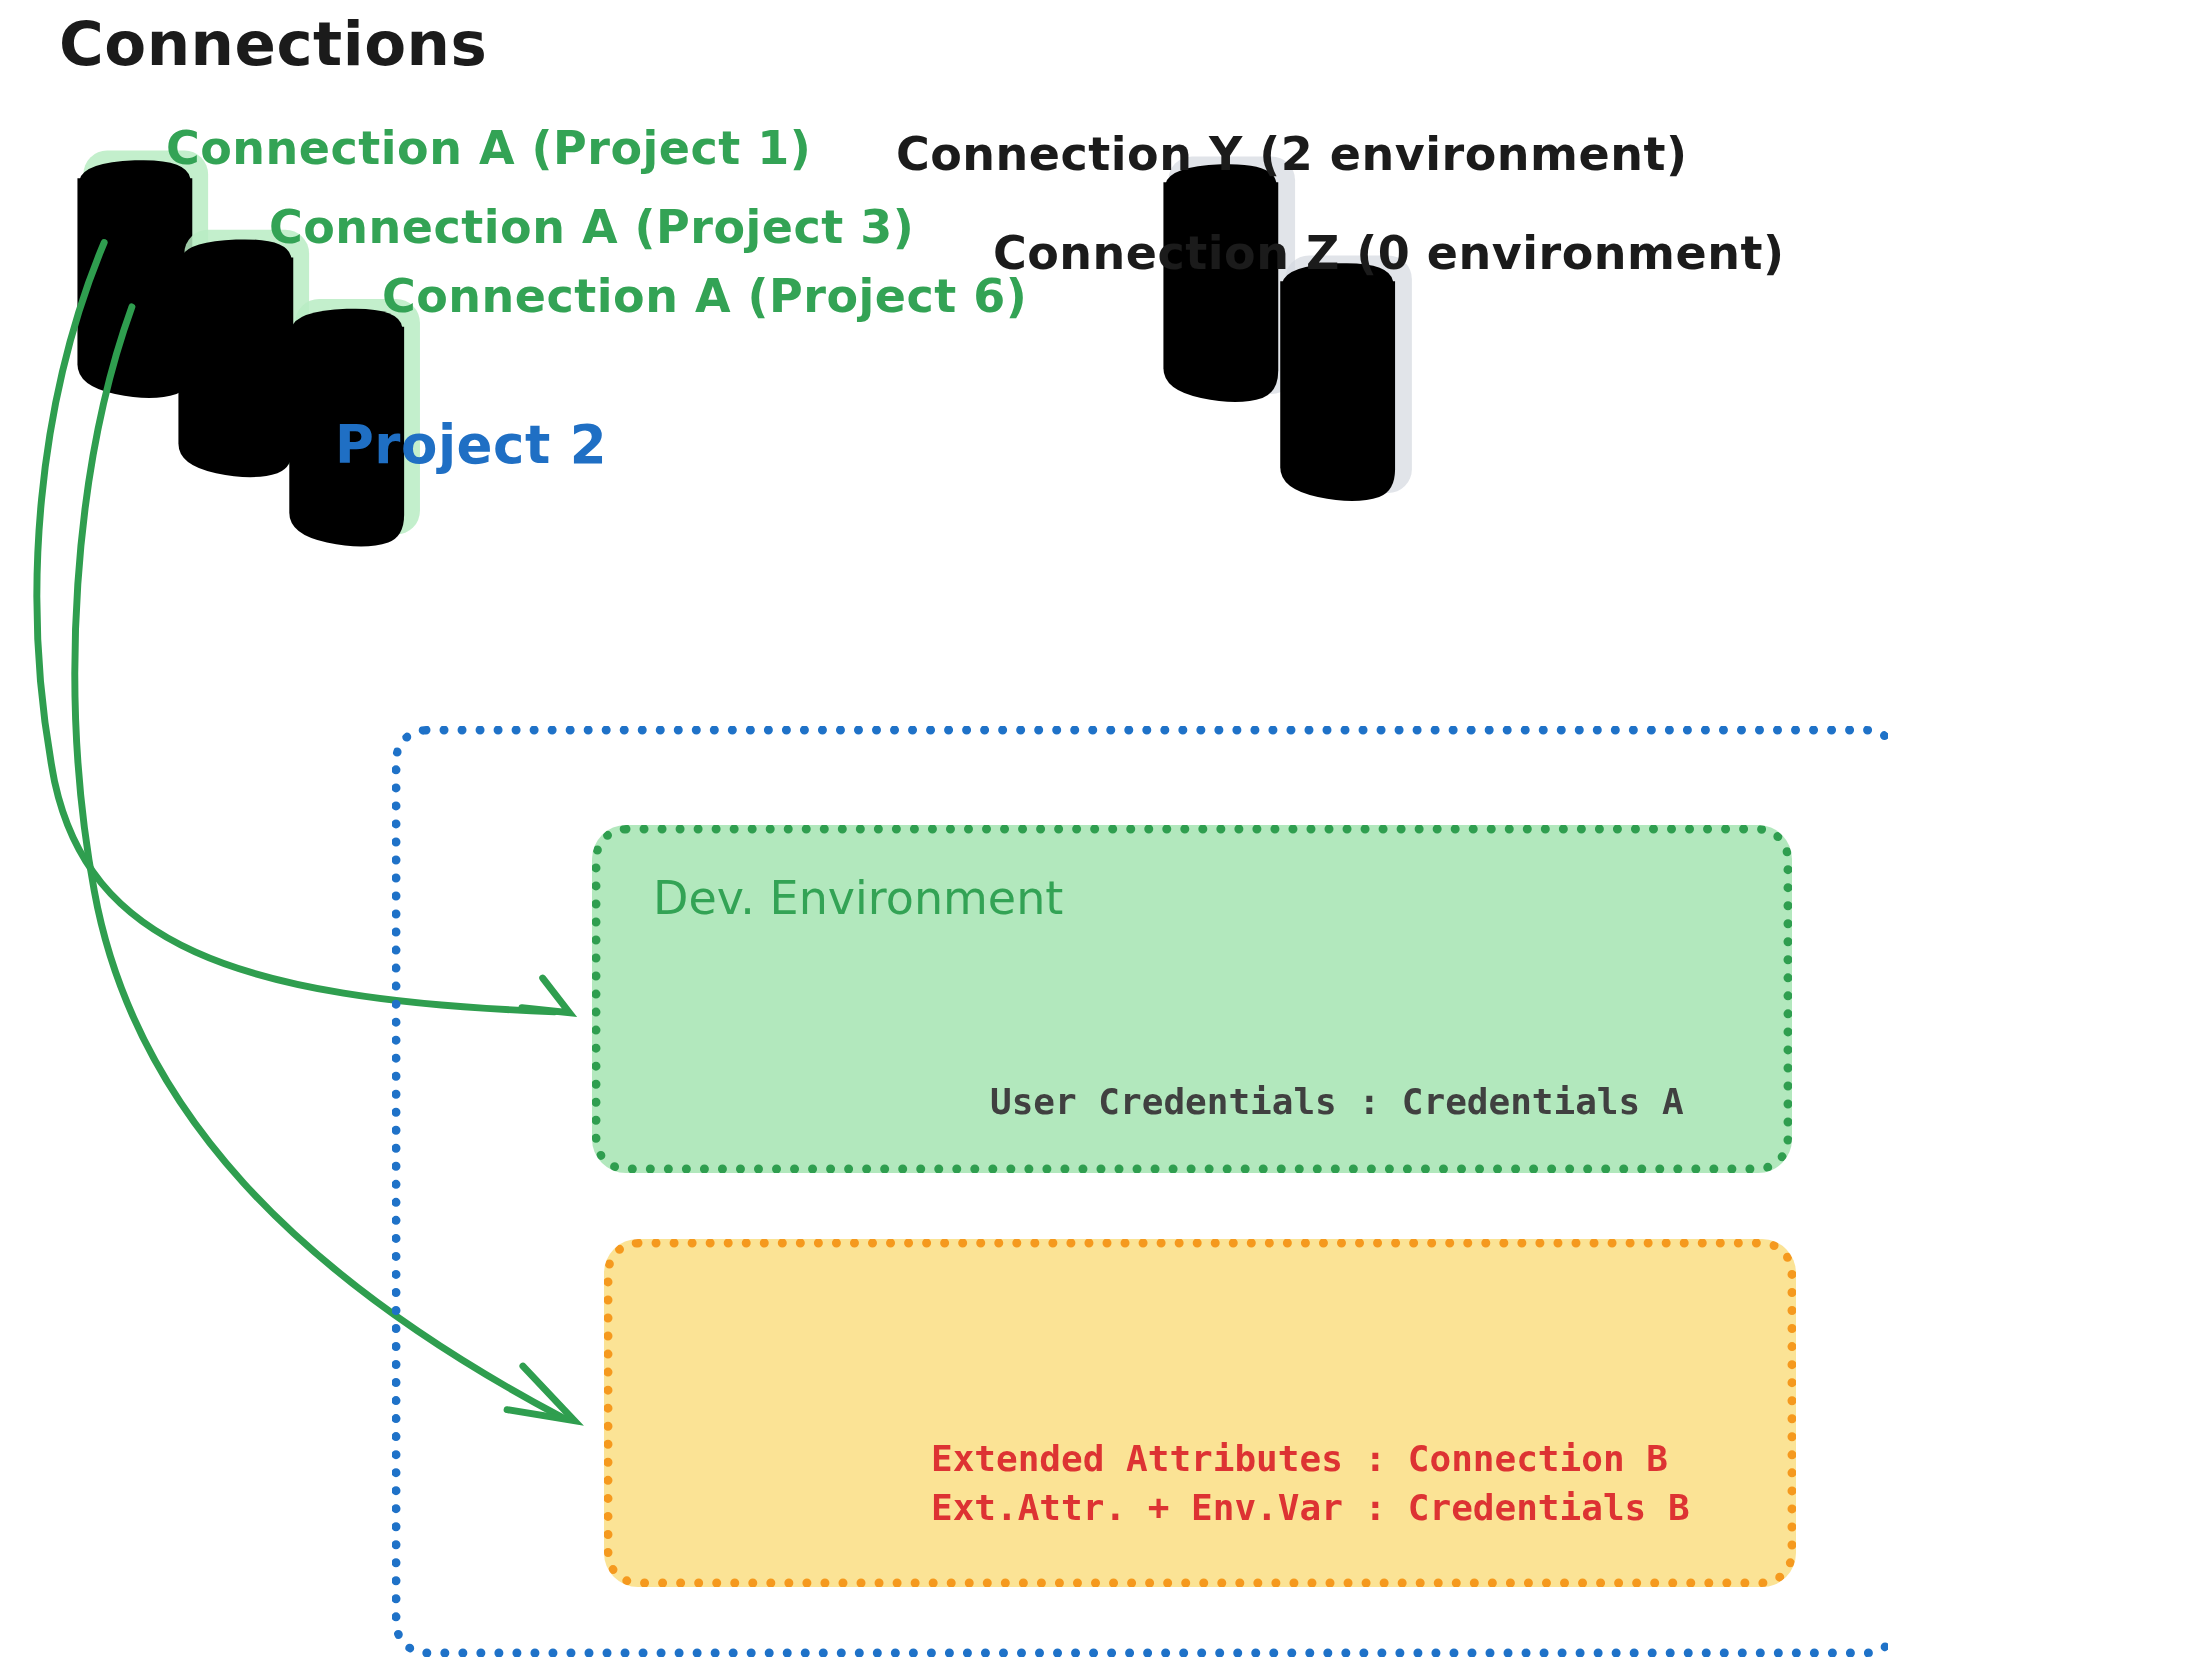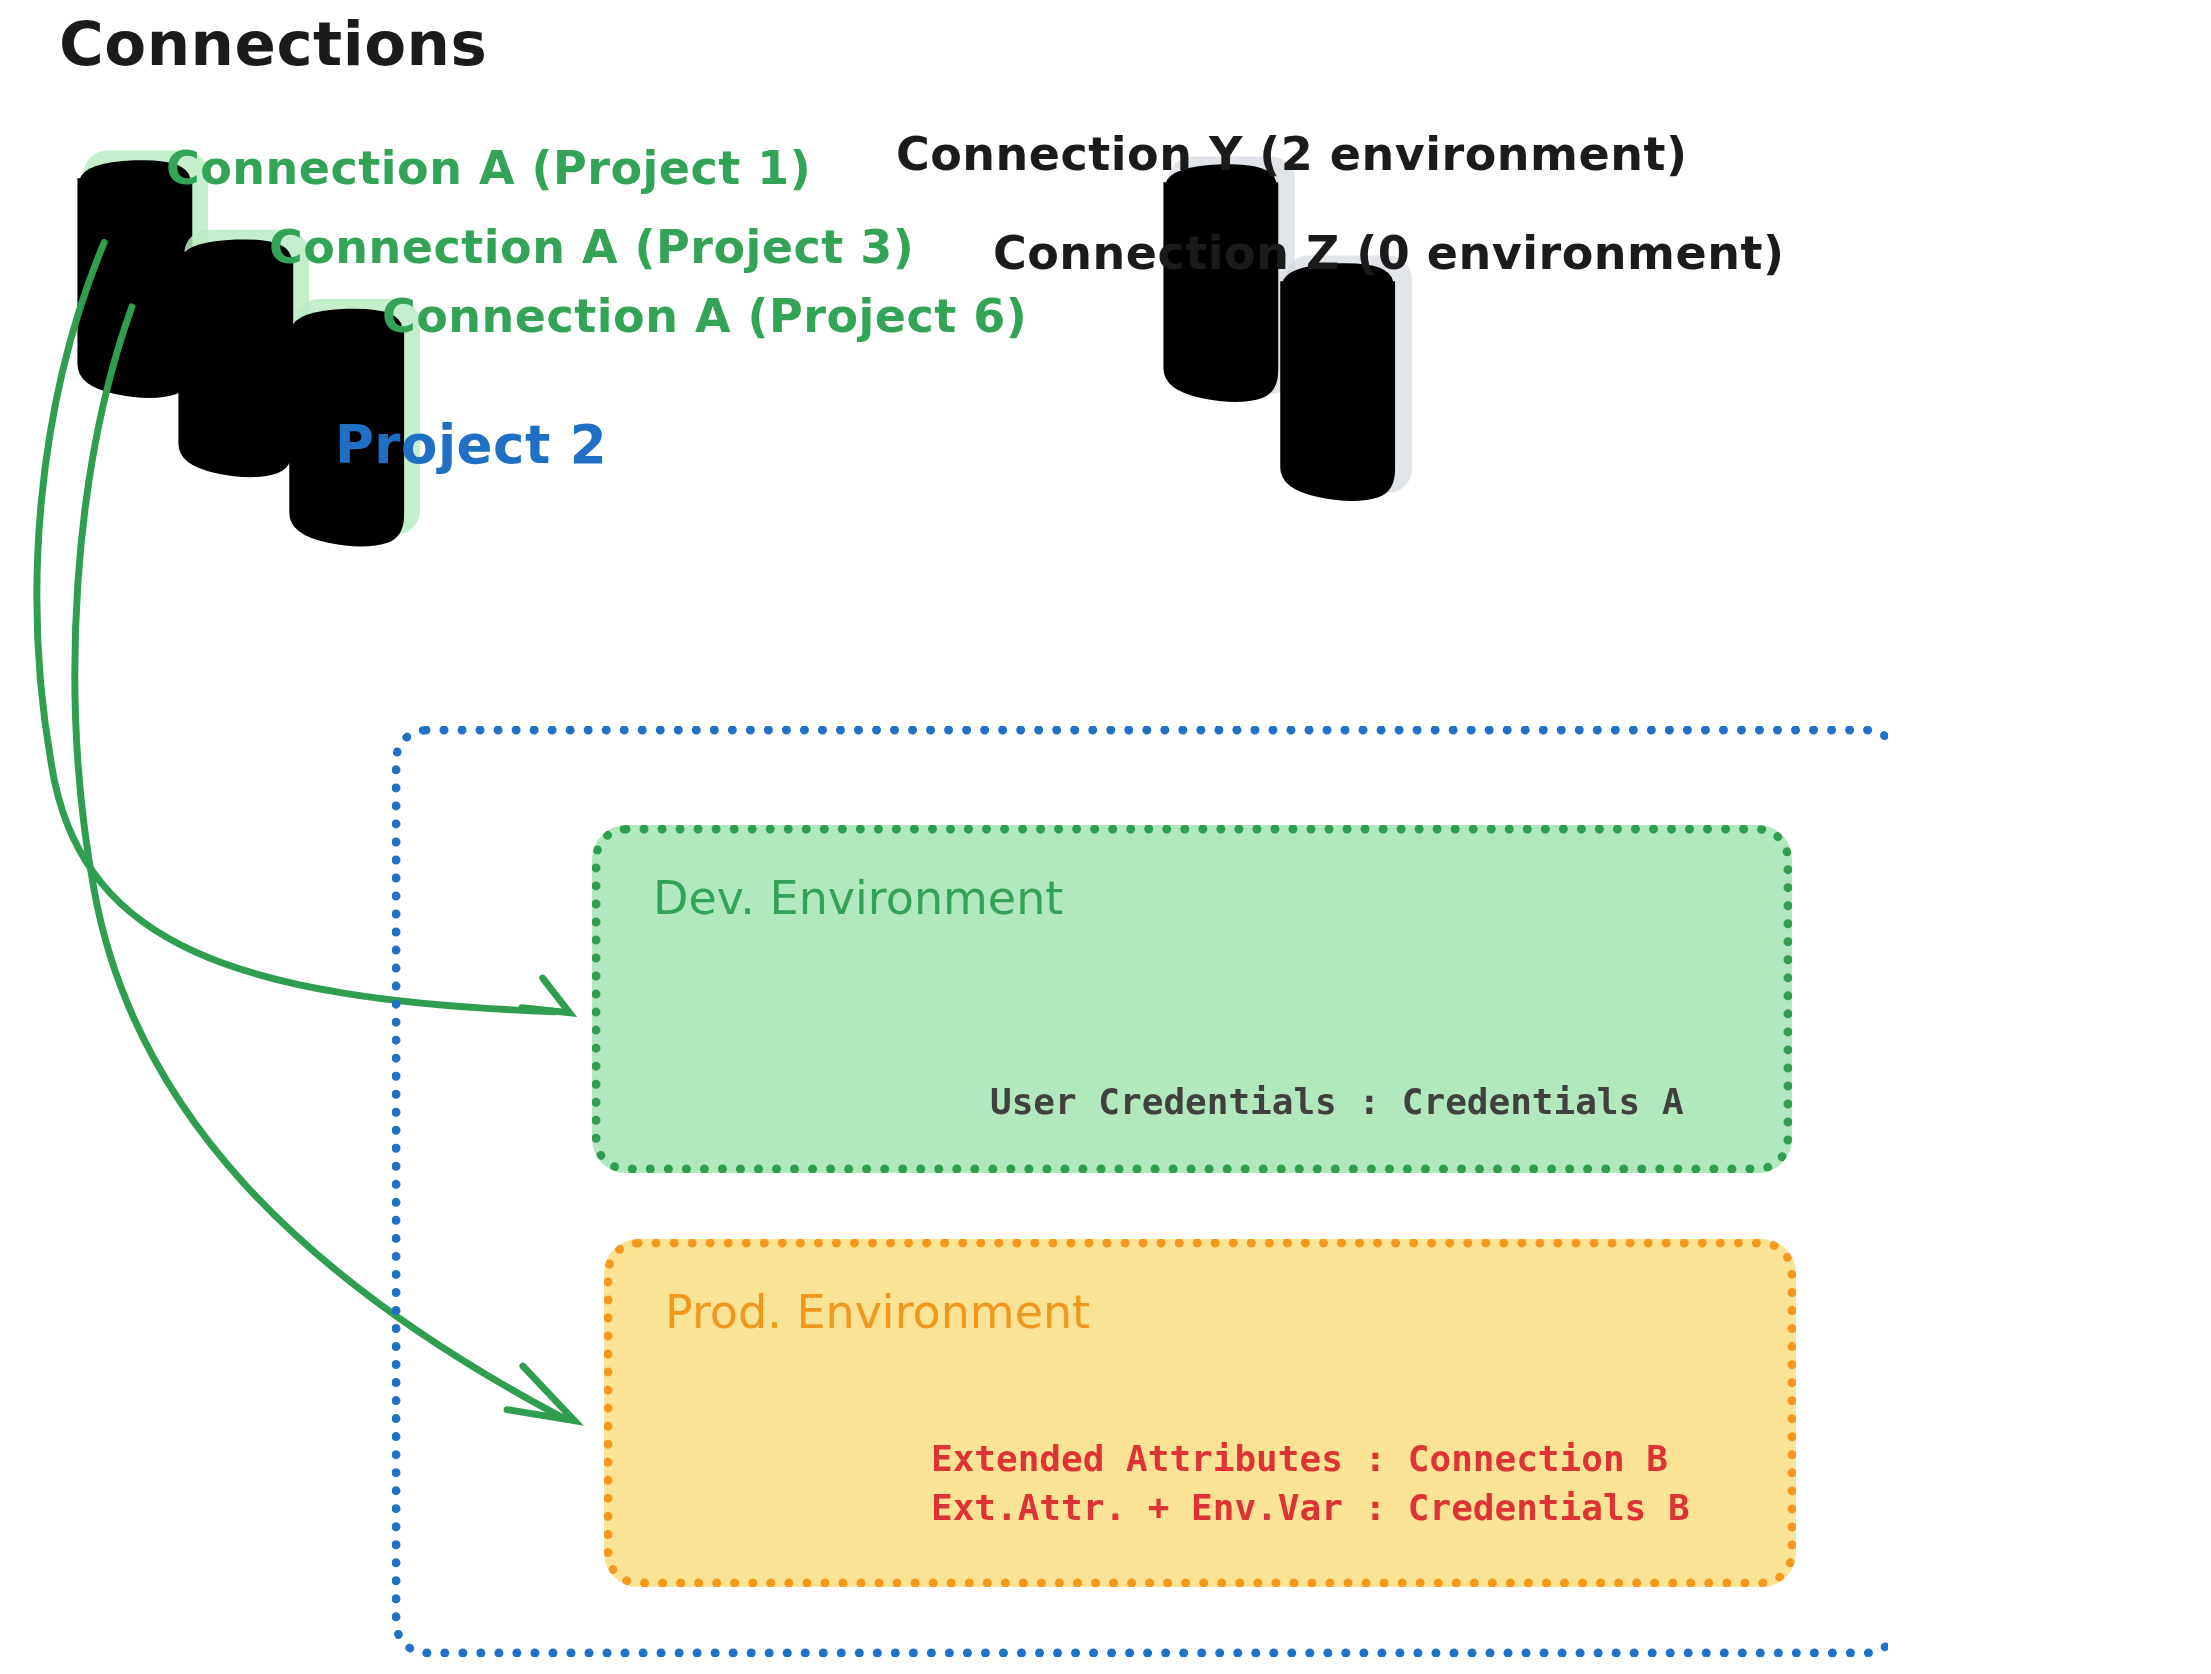--- a/index.html
+++ b/index.html
@@ -39,21 +39,20 @@
   
   #title-connections {
     left: 59px;
     top: 8px;
     font-size: 61px;
     color: #1b1b1b;
   }
   .label-green {
     font-size: 46px;
     color: #33a355;
-    margin-top: 20px;
   }
   .label-black {
     font-size: 46px;
     color: #1b1b1b;
   }
   #lbl-conn-a1 { left: 166px; top: 121px; }
   #lbl-conn-a2 { left: 269px; top: 200px; }
   #lbl-conn-a3 { left: 382px; top: 269px; }
   #lbl-conn-y  { left: 896px; top: 127px; }
   #lbl-conn-z  { left: 993px; top: 226px; }
@@ -244,20 +243,19 @@
   <div class="dotted-box" id="project-box"></div>
 
   <div class="dotted-box" id="dev-env-box"></div>
 
   <div class="env-title" id="dev-env-title">Dev. Environment</div>
 
   <div class="mono" id="dev-cred-line">User Credentials : Credentials A</div>
 
   <div class="dotted-box" id="prod-env-box"></div>
 
-  <div class="env-title" id="prod-env-title">Prod. Environment</div>
 
   <div class="mono" id="prod-line-2">Ext.Attr. + Env.Var : Credentials B</div>
 
   <div class="mono" id="prod-line-1">Extended Attributes : Connection B</div>
 
 </div>
 
 
 </body></html>

